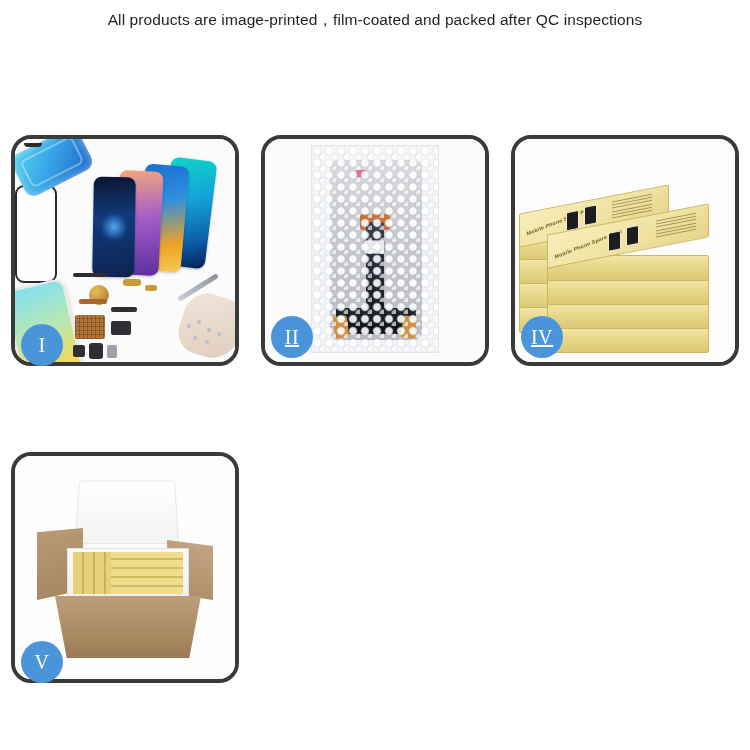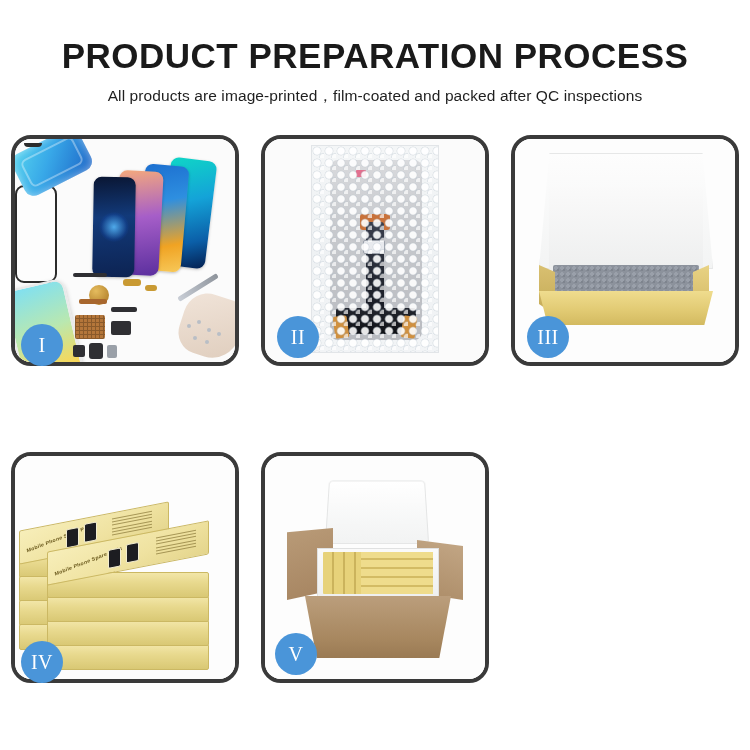--- a/index.html
+++ b/index.html
@@ -62,21 +62,21 @@
     width: 42px; height: 42px;
     border-radius: 50%;
     background: #4a95d9;
     color: #ffffff;
     font-family: "Liberation Serif", serif;
     font-size: 20px;
     display: flex; align-items: center; justify-content: center;
     letter-spacing: 0.5px;
     z-index: 8;
   }
-  .panel:nth-child(2) .badge, .panel:nth-child(3) .badge { bottom: 4px; left: 12px; }
+  .panel:nth-child(2) .badge, .panel:nth-child(3) .badge { bottom: 4px; left: 6px; text-decoration: underline; }
   .panel:nth-child(5) .badge, .panel:nth-child(6) .badge { bottom: 4px; left: 10px; }
 
   
   .p1 { background: #fbfbfb; }
   .ph-blue-case {
     left: 4px; top: 42px; width: 74px; height: 46px;
     background: linear-gradient(135deg,#57d6ef 0%,#38a8e8 45%,#1c63c6 100%);
     border-radius: 10px;
     transform: rotate(-27deg);
     box-shadow: inset 0 0 8px rgba(255,255,255,.5);
@@ -286,21 +286,20 @@
     clip-path: polygon(0 34%, 100% 0, 100% 66%, 0 100%);
   }
   .c-seam { position:absolute; background: rgba(120,96,66,.35); }
 </style>
 </head>
 <body>
 
 <div class="page">
 
   <div class="header">
-    <div class="title">PRODUCT PREPARATION PROCESS</div>
     <div class="subtitle">All products are image-printed，film-coated and packed after QC inspections</div>
   </div>
 
   <div class="grid">
 
     <div class="panel">
       <div class="panel-inner p1">
         <div class="ph-blue-case"></div>
         <div class="ph-fan ph-f5"></div>
         <div class="ph-fan ph-f4"></div>
@@ -345,31 +344,20 @@
             <div class="base"></div>
             <div class="tabL"></div>
             <div class="tabR"></div>
           </div>
           <div class="bubbles"></div>
         </div>
       </div>
       <div class="badge">II</div>
     </div>
 
-    <div class="panel">
-      <div class="panel-inner p3">
-        <div class="box3-lid"></div>
-        <div class="box3-liner"></div>
-        <div class="box3-foam"></div>
-        <div class="box3-left"></div>
-        <div class="box3-right"></div>
-        <div class="box3-front"></div>
-      </div>
-      <div class="badge">III</div>
-    </div>
 
     <div class="panel">
       <div class="panel-inner p4">
         <div class="stack">
 
           <div class="sbox" style="left:4px;top:96px;width:96px;"></div>
           <div class="sbox" style="left:4px;top:120px;width:96px;"></div>
           <div class="sbox" style="left:4px;top:144px;width:96px;"></div>
           <div class="sbox" style="left:4px;top:168px;width:96px;"></div>
 

